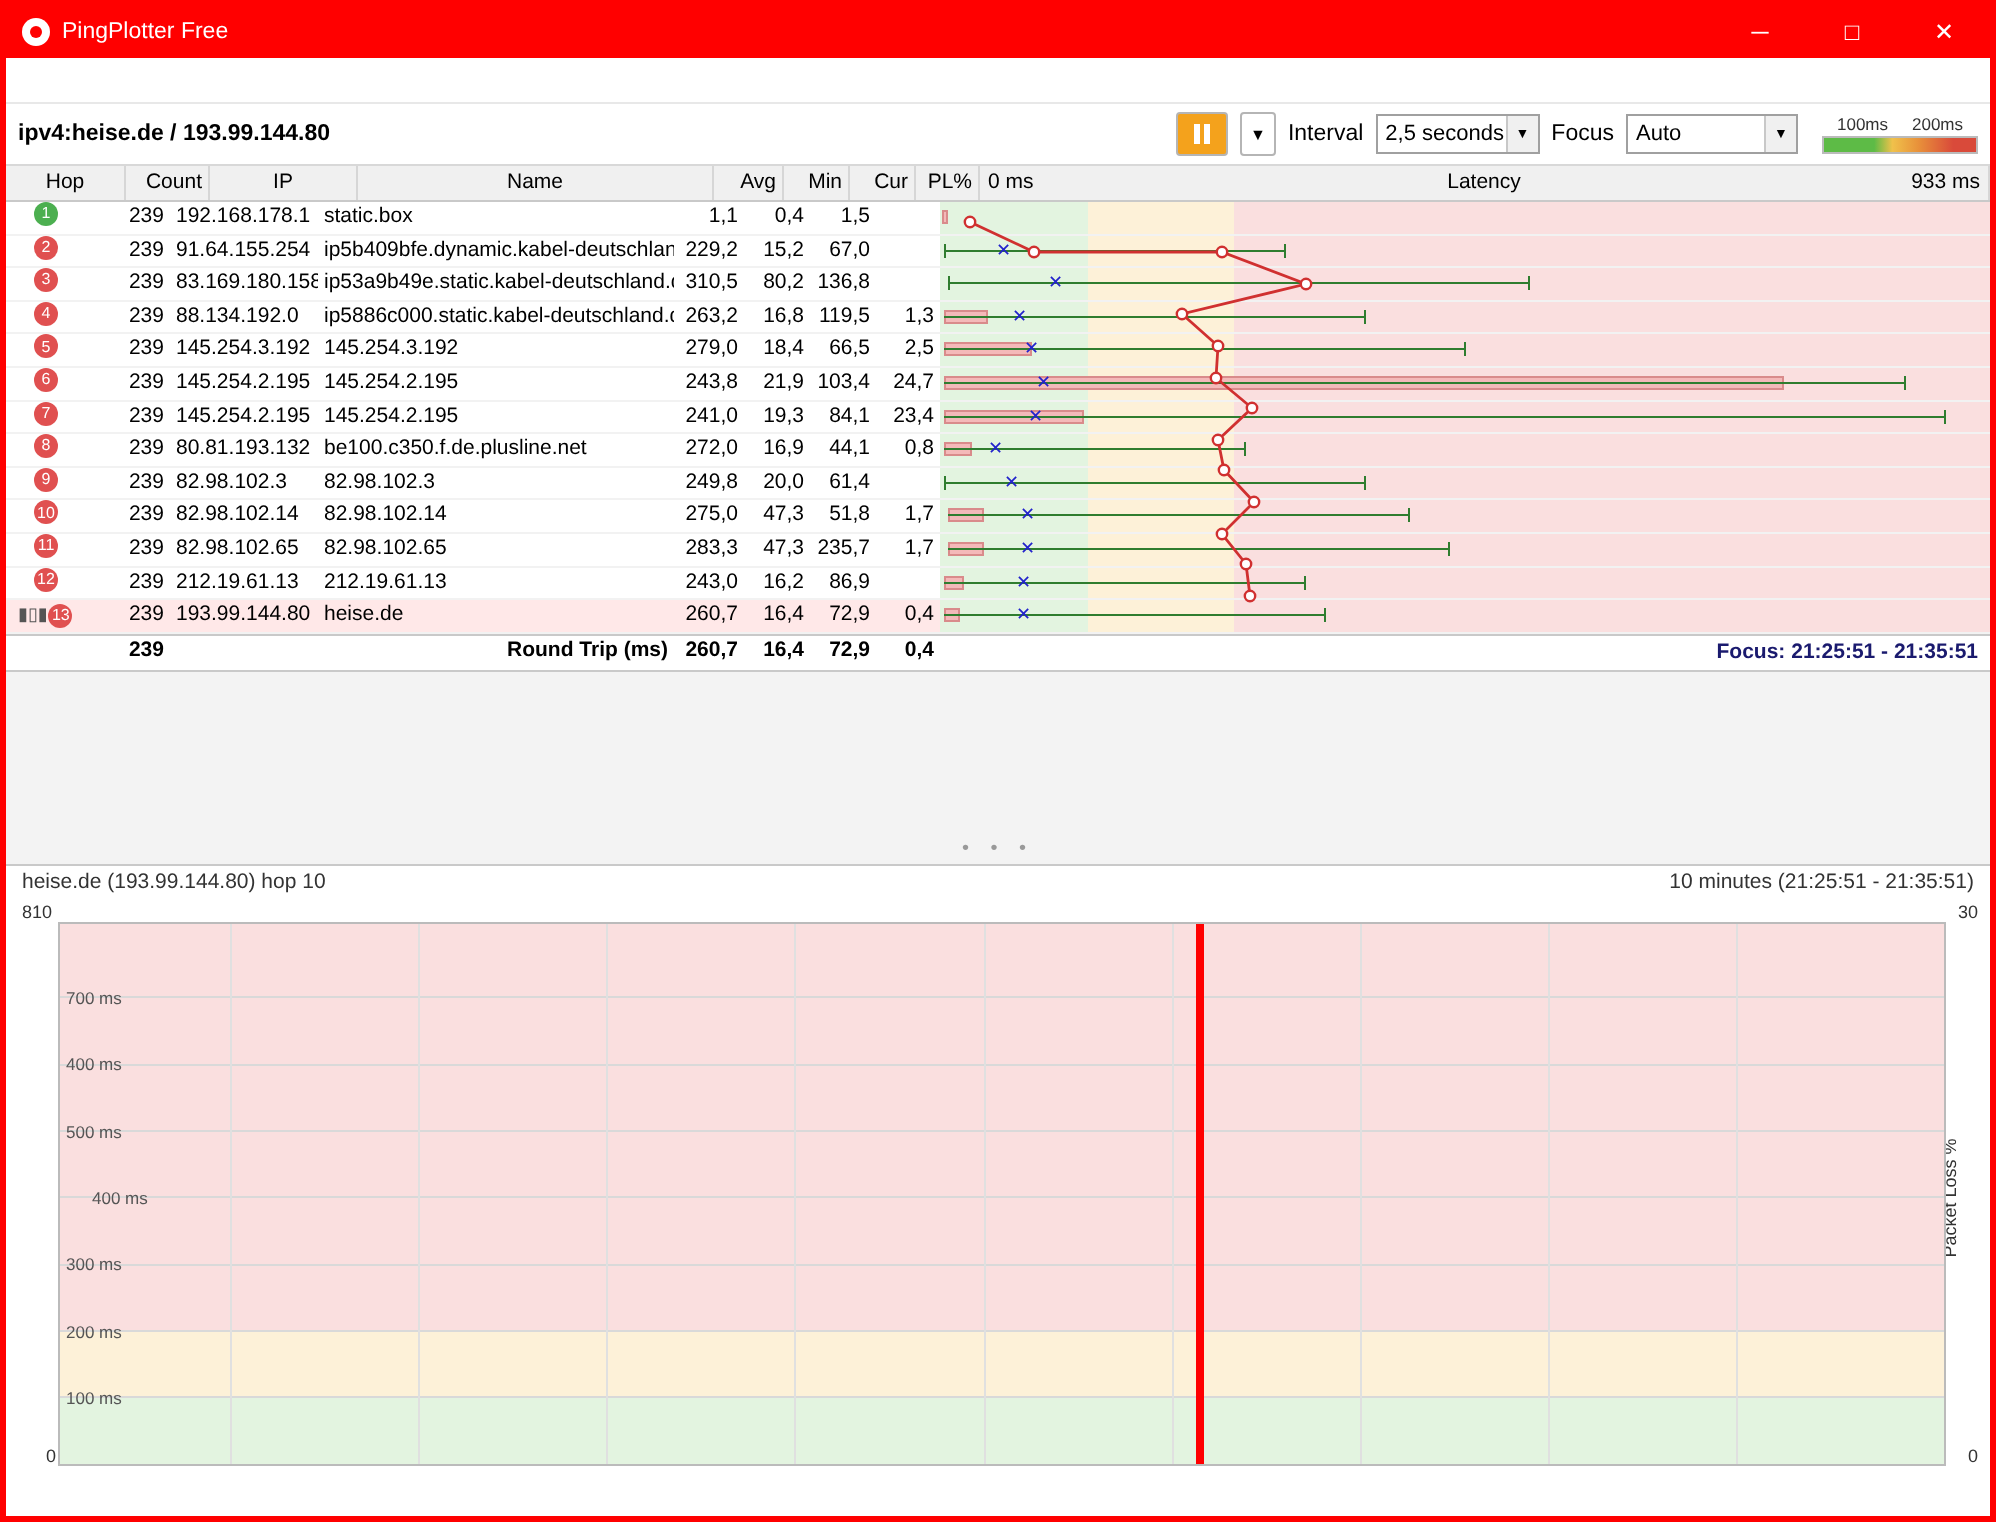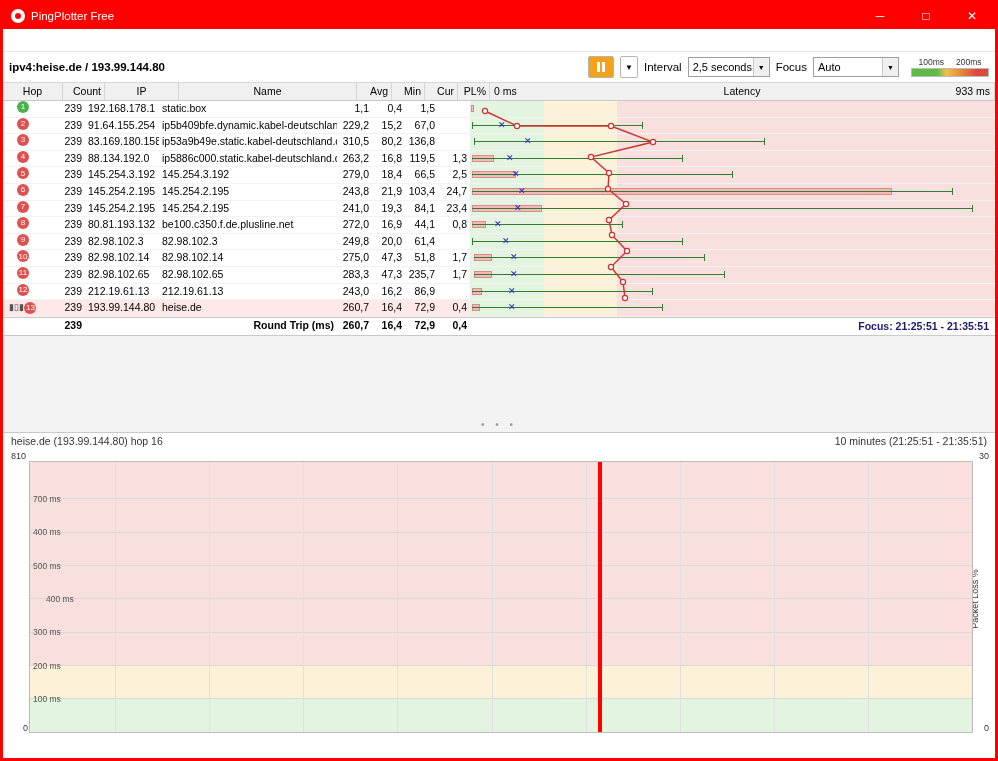--- a/index.html
+++ b/index.html
@@ -525,21 +525,21 @@
     <div class="cell r" style="width:32px">0,4</div>
     <div class="focus-note">Focus: 21:25:51 - 21:35:51</div>
   </div>
 
   <div class="midblank">
     <div class="dots">• • •</div>
   </div>
 
   <div class="bottom" style="height:322px;border-top:1px solid #c9c9c9;">
     <div class="bhead">
-      <span>heise.de (193.99.144.80) hop 16</span>
+      <span>heise.de (193.99.144.80) hop 10</span>
       <span class="right">10 minutes (21:25:51 - 21:35:51)</span>
     </div>
 
     <div class="plotwrap" style="height:306px;position:relative;">
       <div class="ylabel" style="left:4px;top:150px;">Latency (ms)</div>
       <div class="ylabel right" style="left:auto;right:-10px;top:150px;">Packet Loss %</div>
 
       <div class="axisnum" style="left:8px;top:2px;">810</div>
       <div class="axisnum" style="right:6px;top:2px;">30</div>
       <div class="axisnum" style="left:20px;bottom:22px;">0</div>

